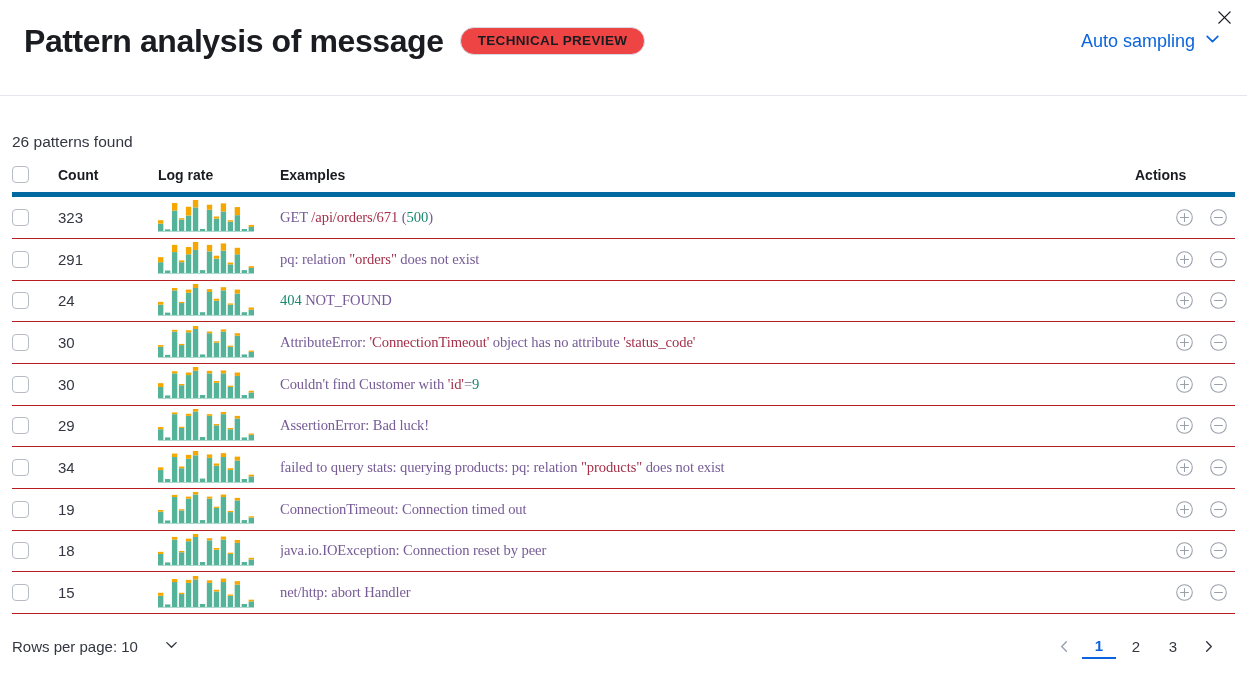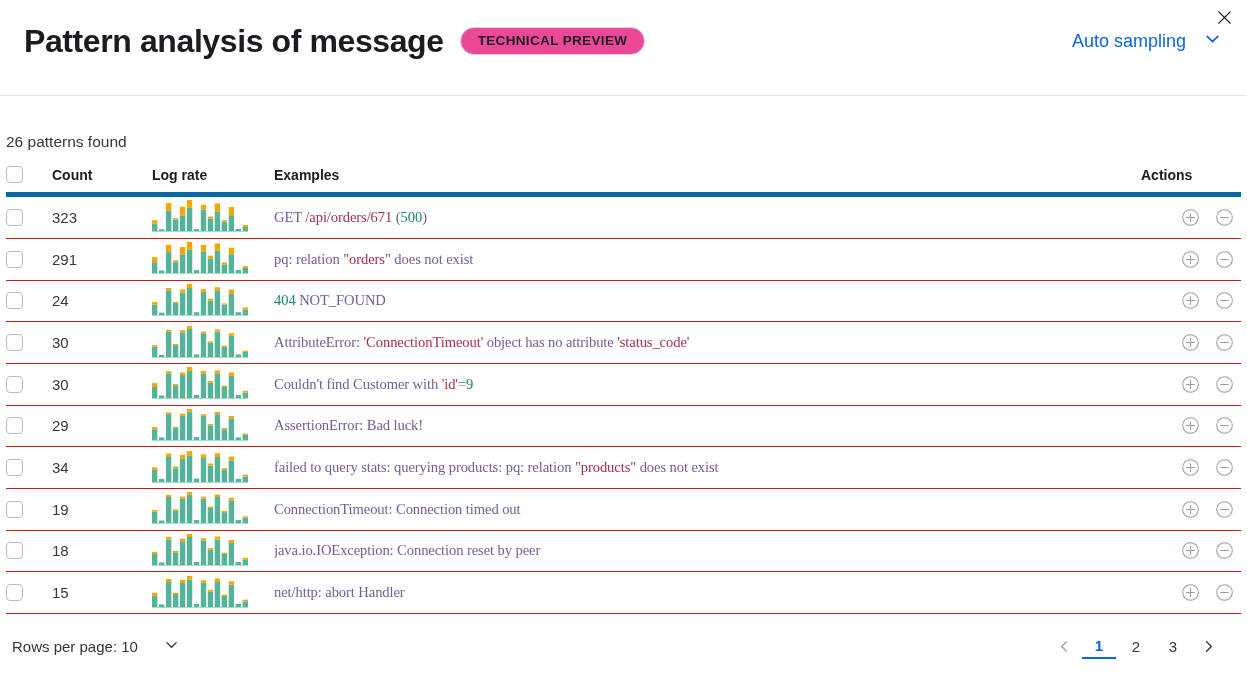--- a/index.html
+++ b/index.html
@@ -43,28 +43,28 @@
   .preview-badge {
     margin-left: 16px;
     border: 1px solid #d3dae6;
     border-radius: 999px;
     padding: 6px 17px 7px 17px;
     font-size: 13.5px;
     font-weight: 700;
     letter-spacing: 0.35px;
     color: #1a1c21;
     white-space: nowrap;
-    background: #ec4899;
+    background: #ef4444;
     line-height: 1;
   }
   .header-spacer { flex: 1 1 auto; }
   .auto-sampling {
     display: flex;
     align-items: center;
-    gap: 18px;
+    gap: 9px;
     color: #0b64dd;
     font-size: 18px;
     cursor: pointer;
     white-space: nowrap;
     padding-right: 2px;
   }
   .auto-sampling .chev { display: block; }
   .close-btn {
     position: absolute;
     top: 4px;
@@ -73,21 +73,21 @@
     height: 26px;
     display: flex;
     align-items: center;
     justify-content: center;
     cursor: pointer;
     color: #1a1c21;
   }
 
   
   .flyout-body {
-    padding: 0 6px;
+    padding: 0 12px;
   }
   .patterns-found {
     font-size: 15.5px;
     color: #343741;
     padding-top: 36px;
     padding-bottom: 14px;
     line-height: 1.3;
   }
 
   

